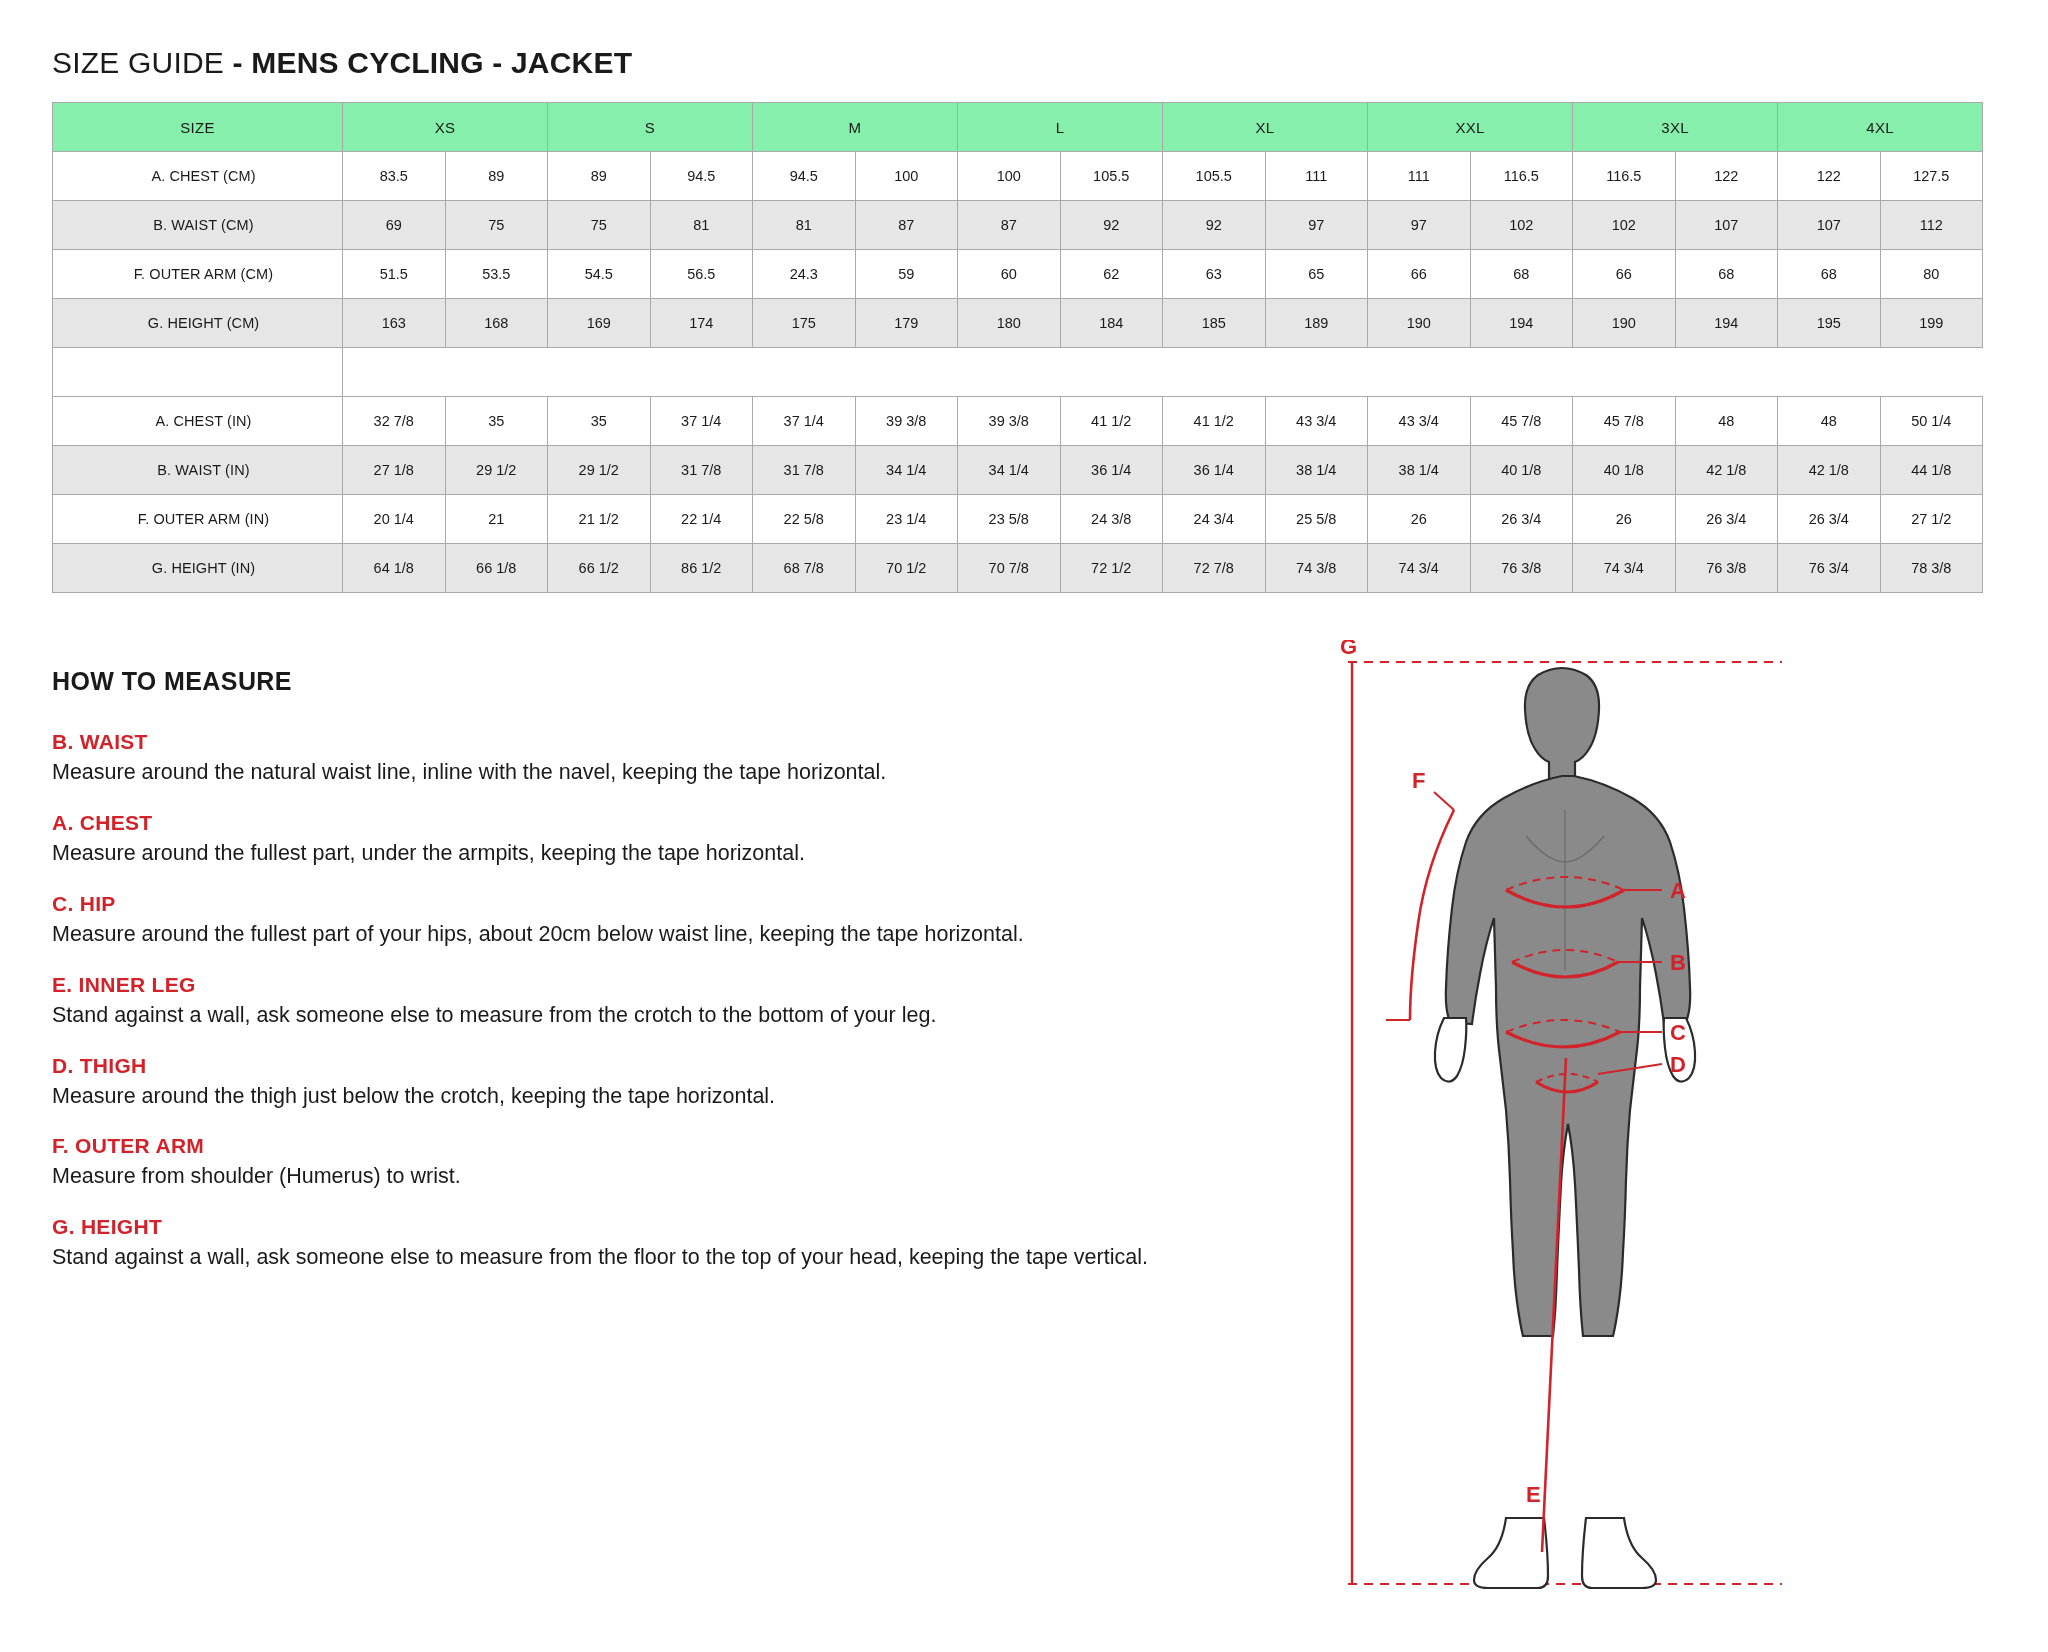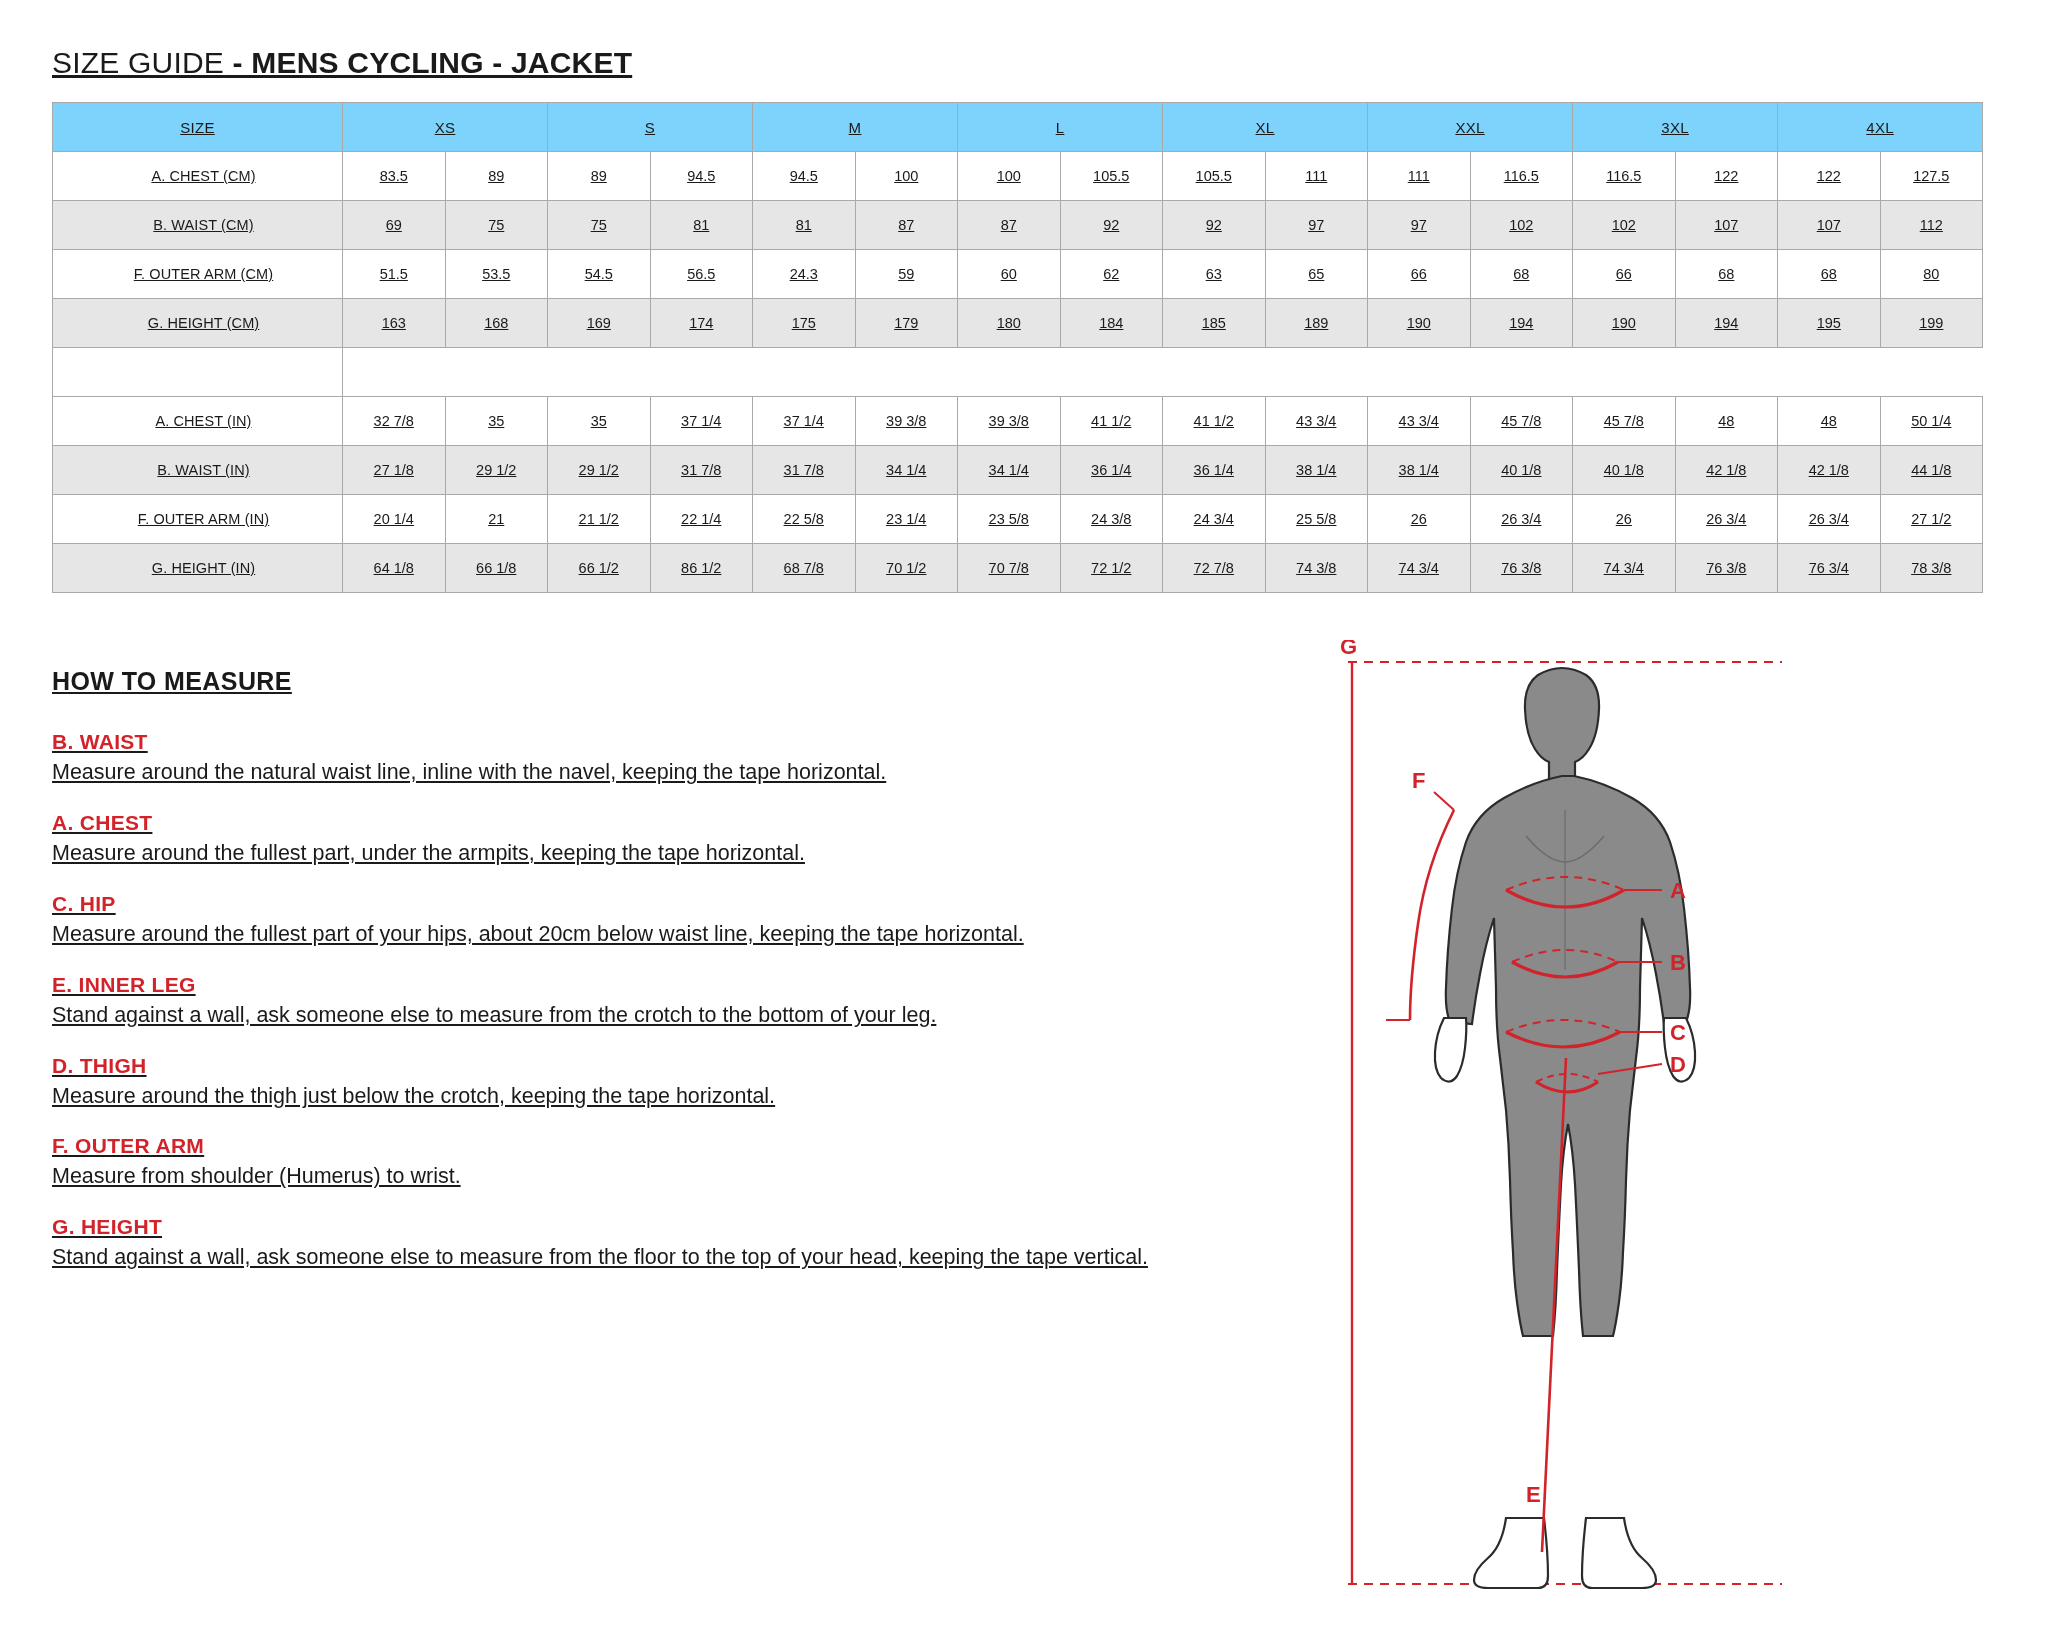--- a/index.html
+++ b/index.html
@@ -5,21 +5,21 @@
   * { box-sizing: border-box; }
   html, body { margin:0; padding:0; }
   body {
     width: 2048px;
     height: 1652px;
     background: #ffffff;
     font-family: "Liberation Sans", sans-serif;
     color: #1a1a1a;
     overflow: hidden;
   }
-  .page { position: relative; width: 1844px; height: 1652px; padding: 46px 52px 17px 52px; text-decoration: underline; }
+  .page { position: relative; width: 1844px; height: 1652px; padding: 46px 52px 17px 52px; }
 
   
   .title {
     font-size: 30px;
     font-weight: 400;
     letter-spacing: 0.2px;
     margin: 0 0 22px 0;
     color: #1a1a1a;
   }
   .title .bold { font-weight: 700; }
@@ -33,21 +33,21 @@
   }
   table.size-table td, table.size-table th {
     border: 1px solid #a9a9a9;
     height: 49px;
     text-align: center;
     vertical-align: middle;
     font-weight: 400;
     padding: 0 2px;
   }
   .hdr-row th {
-    background: #7dd3fc;
+    background: #86efac;
     font-weight: 700;
     font-size: 15px;
     letter-spacing: 0.3px;
     height: 52px;
   }
   .rowlabel {
     text-align: center;
     padding-left: 14px !important;
     font-weight: 700;
     font-size: 14.5px;

